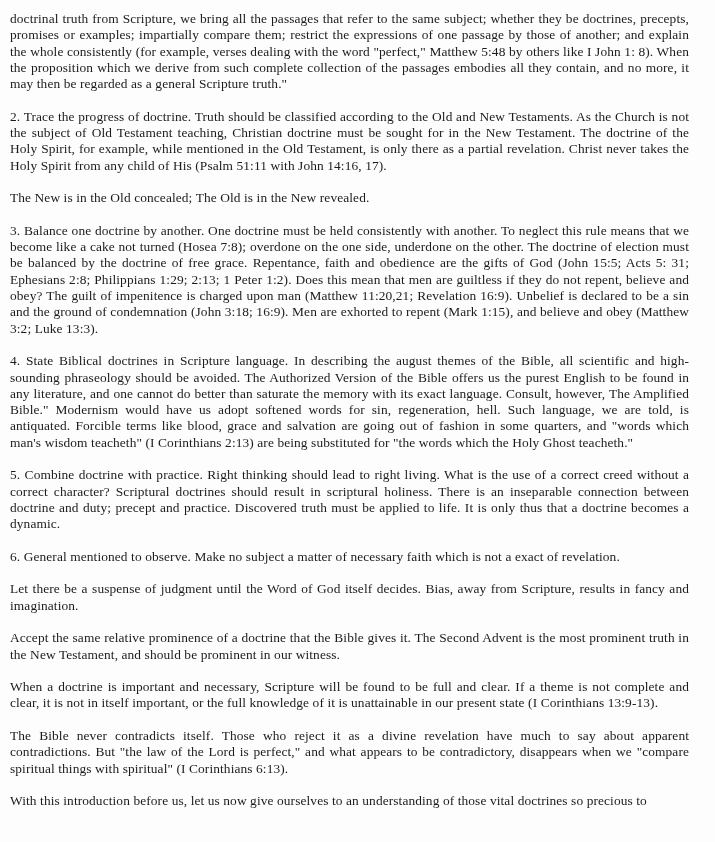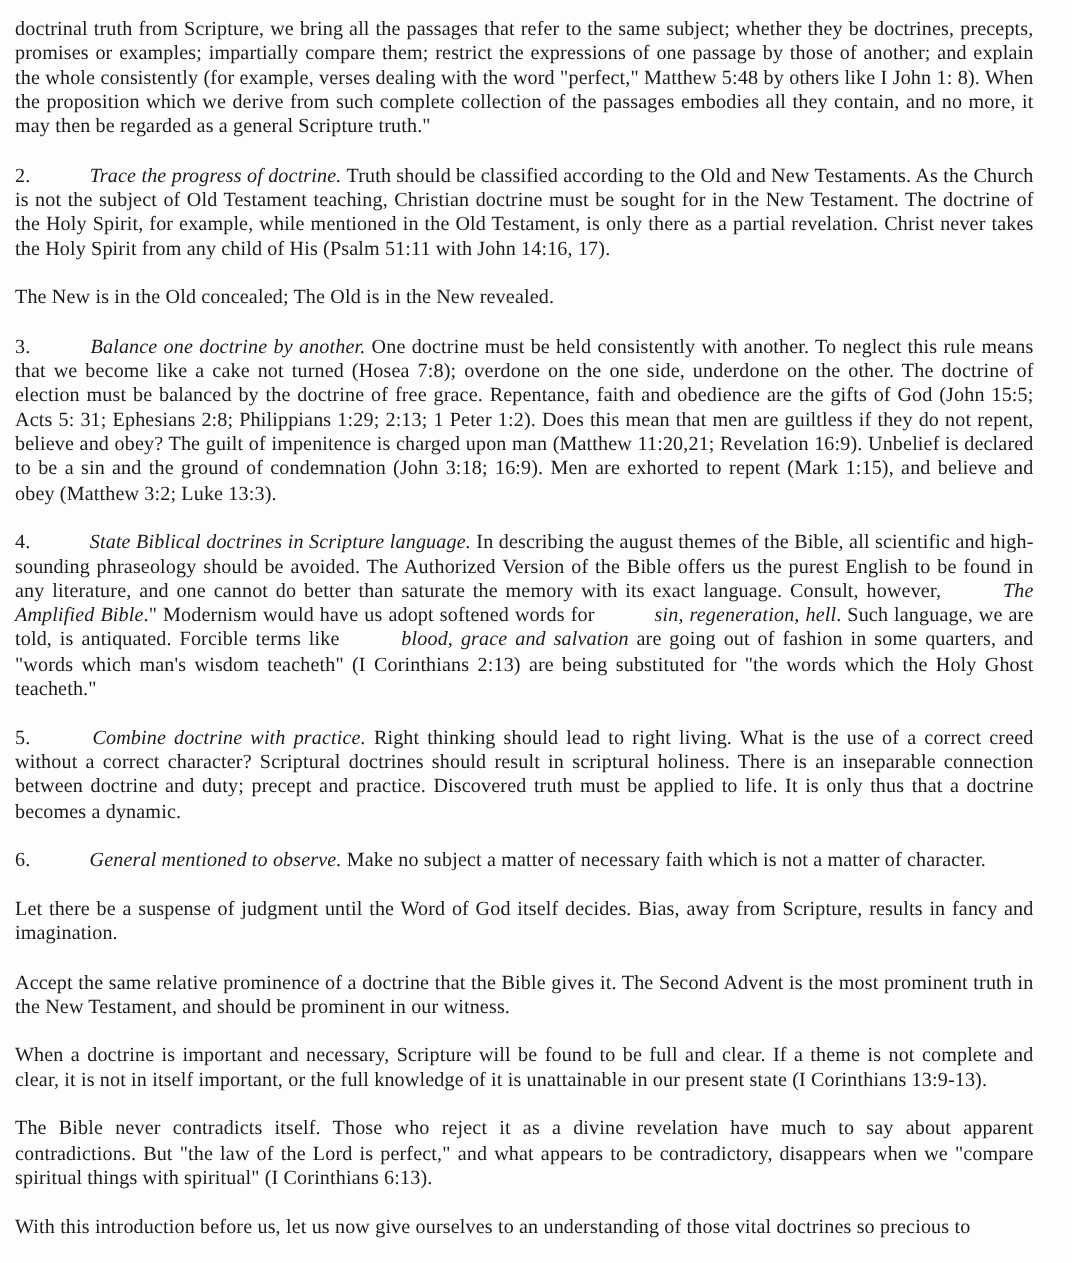--- a/index.html
+++ b/index.html
@@ -19,35 +19,33 @@
     font-size: 13.4px;
     line-height: 16.3px;
     color: #1b1b1b;
   }
   .doc-body p {
     margin: 0 0 16.3px 0;
     text-align: justify;
     letter-spacing: 0.1px;
   }
   .doc-body .italic {
-    font-style: italic;
-    margin-left: 36px;
   }
 </style>
 </head>
 <body>
 
 <div class="page" style="background: rgb(253, 253, 253); color: rgb(27, 27, 27);">
   <div class="doc-body" id="doc-body">
       <p><span>doctrinal truth from Scripture, we bring all the passages that refer to the same subject; whether they be doctrines, precepts, promises or examples; impartially compare them; restrict the expressions of one passage by those of another; and explain the whole consistently (for example, verses dealing with the word "perfect," Matthew 5:48 by others like I John 1: 8). When the proposition which we derive from such complete collection of the passages embodies all they contain, and no more, it may then be regarded as a general Scripture truth."</span></p>
       <p><span>2. </span><span class="italic">Trace the progress of doctrine.</span><span> Truth should be classified according to the Old and New Testaments. As the Church is not the subject of Old Testament teaching, Christian doctrine must be sought for in the New Testament. The doctrine of the Holy Spirit, for example, while mentioned in the Old Testament, is only there as a partial revelation. Christ never takes the Holy Spirit from any child of His (Psalm 51:11 with John 14:16, 17).</span></p>
       <p><span>The New is in the Old concealed; The Old is in the New revealed.</span></p>
       <p><span>3. </span><span class="italic">Balance one doctrine by another.</span><span> One doctrine must be held consistently with another. To neglect this rule means that we become like a cake not turned (Hosea 7:8); overdone on the one side, underdone on the other. The doctrine of election must be balanced by the doctrine of free grace. Repentance, faith and obedience are the gifts of God (John 15:5; Acts 5: 31; Ephesians 2:8; Philippians 1:29; 2:13; 1 Peter 1:2). Does this mean that men are guiltless if they do not repent, believe and obey? The guilt of impenitence is charged upon man (Matthew 11:20,21; Revelation 16:9). Unbelief is declared to be a sin and the ground of condemnation (John 3:18; 16:9). Men are exhorted to repent (Mark 1:15), and believe and obey (Matthew 3:2; Luke 13:3).</span></p>
       <p><span>4. </span><span class="italic">State Biblical doctrines in Scripture language.</span><span> In describing the august themes of the Bible, all scientific and high-sounding phraseology should be avoided. The Authorized Version of the Bible offers us the purest English to be found in any literature, and one cannot do better than saturate the memory with its exact language. Consult, however, </span><span class="italic">The Amplified Bible</span><span>." Modernism would have us adopt softened words for </span><span class="italic">sin, regeneration, hell</span><span>. Such language, we are told, is antiquated. Forcible terms like </span><span class="italic">blood, grace and salvation</span><span> are going out of fashion in some quarters, and "words which man's wisdom teacheth" (I Corinthians 2:13) are being substituted for "the words which the Holy Ghost teacheth."</span></p>
       <p><span>5. </span><span class="italic">Combine doctrine with practice.</span><span> Right thinking should lead to right living. What is the use of a correct creed without a correct character? Scriptural doctrines should result in scriptural holiness. There is an inseparable connection between doctrine and duty; precept and practice. Discovered truth must be applied to life. It is only thus that a doctrine becomes a dynamic.</span></p>
-      <p><span>6. </span><span class="italic">General mentioned to observe.</span><span> Make no subject a matter of necessary faith which is not a matter of character.</span></p>
+      <p><span>6. </span><span class="italic">General mentioned to observe.</span><span> Make no subject a matter of necessary faith which is not a exact of revelation.</span></p>
       <p><span>Let there be a suspense of judgment until the Word of God itself decides. Bias, away from Scripture, results in fancy and imagination.</span></p>
       <p><span>Accept the same relative prominence of a doctrine that the Bible gives it. The Second Advent is the most prominent truth in the New Testament, and should be prominent in our witness.</span></p>
       <p><span>When a doctrine is important and necessary, Scripture will be found to be full and clear. If a theme is not complete and clear, it is not in itself important, or the full knowledge of it is unattainable in our present state (I Corinthians 13:9-13).</span></p>
       <p><span>The Bible never contradicts itself. Those who reject it as a divine revelation have much to say about apparent contradictions. But "the law of the Lord is perfect," and what appears to be contradictory, disappears when we "compare spiritual things with spiritual" (I Corinthians 6:13).</span></p>
       <p><span>With this introduction before us, let us now give ourselves to an understanding of those vital doctrines so precious to</span></p>
     </div>
 </div>
 
 </body></html>

